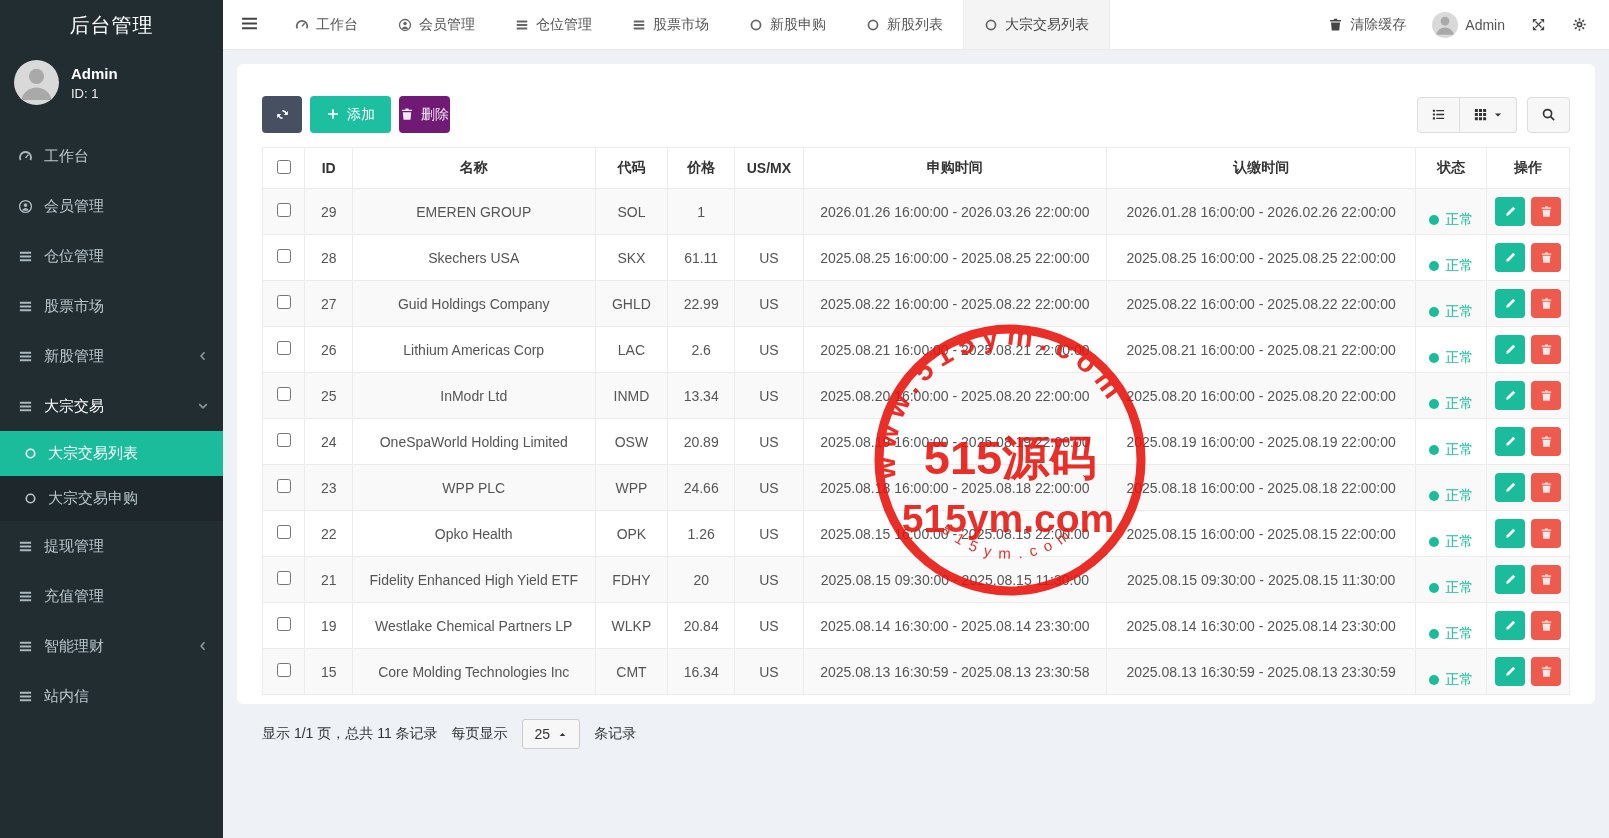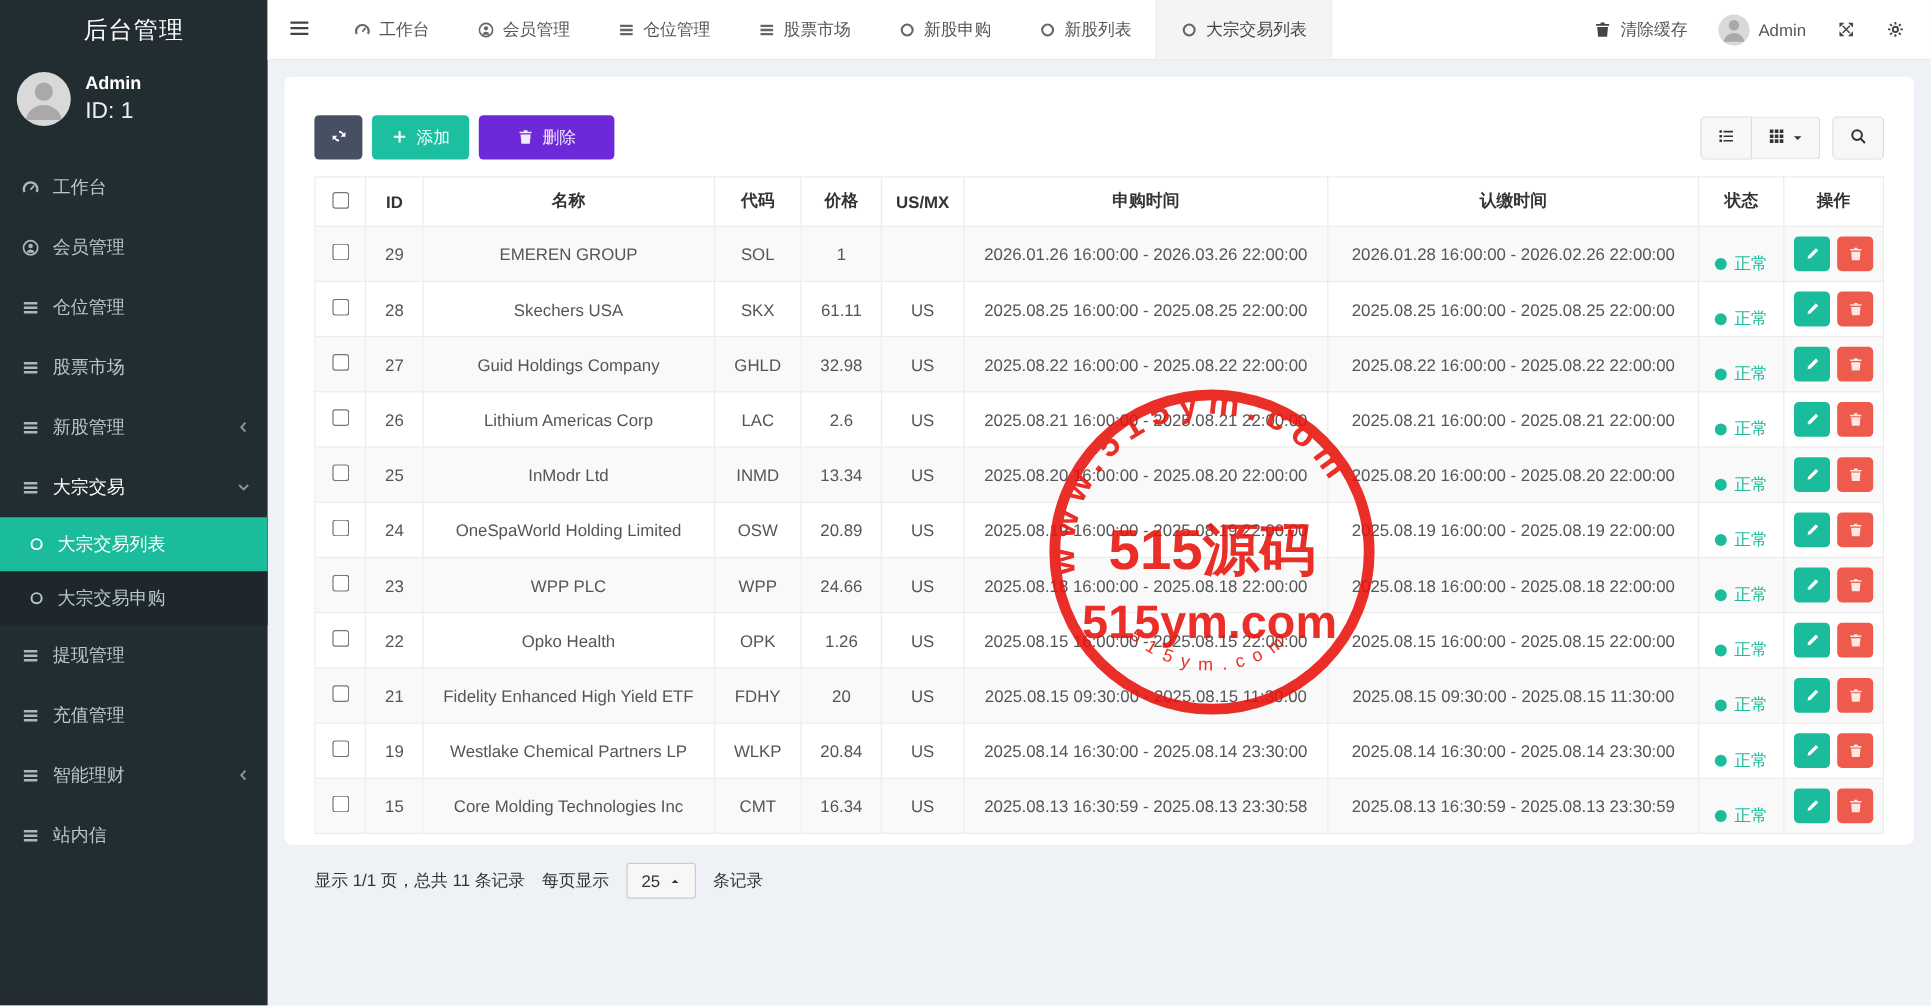--- a/index.html
+++ b/index.html
@@ -12,21 +12,21 @@
   svg.ic { width:1em; height:1em; display:inline-block; vertical-align:-0.12em; }
 
   
   .sidebar { width:223px; min-width:223px; background:#222d32; color:#b8c7ce; height:838px; display:flex; flex-direction:column; }
   .brand { height:50px; display:flex; align-items:center; justify-content:center; color:#fff; font-size:20px; letter-spacing:1px;text-align:right; }
   .user-panel { display:flex; align-items:center; padding:10px 14px 18px 14px; }
   .user-avatar { width:45px; height:45px; border-radius:50%; background:#d9d9d9; color:#a9a9a9; display:flex; align-items:center; justify-content:center; overflow:hidden; }
   .user-avatar svg { width:30px; height:30px; }
   .user-meta { margin-left:12px; }
   .user-name { color:#fff; font-weight:bold; font-size:15px; }
-  .user-id { color:#eee; font-size:19px; margin-top:4px; }
+  .user-id { color:#eee; font-size:13px; margin-top:4px; }
   .side-menu { list-style:none; margin-top:8px; flex:1; }
   .side-item { height:50px; display:flex; align-items:center; padding:0 14px 0 18px; font-size:15px; cursor:pointer; color:#b8c7ce; }
   .side-item .mi { width:26px; font-size:15px; color:#aab8bf; display:inline-flex; }
   .side-item .lbl { flex:1; }
   .side-item .chev { color:#8a979e; font-size:12px; display:inline-flex; }
   .side-item.parent-open { color:#fff; }
   .sub-menu { list-style:none; background:#1e282c; }
   .sub-item { height:45px; display:flex; align-items:center; padding:0 14px 0 24px; font-size:15px; cursor:pointer; color:#b8c7ce; }
   .sub-item .mi { width:24px; font-size:13px; display:inline-flex; }
   .sub-item.active { background:#1abc9c; color:#fff; }
@@ -46,21 +46,21 @@
   .nav-ico { font-size:15px; color:#444; cursor:pointer; display:inline-flex; }
 
   .content { flex:1; padding:14px; position:relative; }
   .panel { background:#fff; border-radius:6px; height:640px; padding:32px 25px; position:relative; }
 
   
   .tool-row { display:flex; align-items:center; margin-bottom:14px; }
   .btn { border:none; border-radius:4px; height:37px; display:inline-flex; align-items:center; gap:7px; font-size:14px; cursor:pointer; font-family:inherit; }
   .btn-refresh { width:40px; justify-content:center; background:#475063; color:#fff; font-size:15px; }
   .btn-add { background:#1cbf9f; color:#fff; padding:0 16px; margin-left:8px; }
-  .btn-del { background:#6d28d9; color:rgba(255,255,255,.9); padding:0 32px; margin-left:8px; }
+  .btn-del { background:#701a75; color:rgba(255,255,255,.9); padding:0 1px; margin-left:8px; }
   .tool-right { margin-left:auto; display:flex; align-items:center; }
   .vbtn { height:36px; background:#f7f7f7; border:1px solid #ddd; color:#333; display:inline-flex; align-items:center; justify-content:center; padding:0 13px; font-size:15px; cursor:pointer; gap:5px; }
   .vbtn.first { border-radius:4px 0 0 4px; }
   .vbtn.last { border-radius:0 4px 4px 0; border-left:none; }
   .vbtn.search { border-radius:4px; margin-left:10px; }
   .vbtn .caret { font-size:10px; display:inline-flex; }
 
   
   table.grid { width:100%; border-collapse:collapse; table-layout:fixed; }
   .grid th, .grid td { border:1px solid #ececec; text-align:center; height:46px; font-size:14px; overflow:hidden; white-space:nowrap; }
@@ -437,21 +437,21 @@
                   <svg class="ic" viewBox="0 0 16 16" fill="currentColor">
                     <path d="M6.2 1.8h3.6v1.4h4v1.5H2.2V3.2h4zM3.2 5.9h9.6l-.8 8.6H4z"></path>
                   </svg>
                 </button></td>
             </tr>
             <tr>
               <td><input type="checkbox" style=""></td>
               <td>27</td>
               <td>Guid Holdings Company</td>
               <td>GHLD</td>
-              <td>32.98</td>
+              <td>22.99</td>
               <td>US</td>
               <td>2025.08.22 16:00:00 - 2025.08.22 22:00:00</td>
               <td>2025.08.22 16:00:00 - 2025.08.22 22:00:00</td>
               <td><span class="st">
                   <span class="dot"></span>
                   <span>正常</span>
                 </span></td>
               <td><button class="act-btn act-edit">
                   <svg class="ic" viewBox="0 0 16 16" fill="currentColor">
                     <path d="M11.4 2.2 13.8 4.6 5.8 12.6 2.8 13.2 3.4 10.2z"></path>

